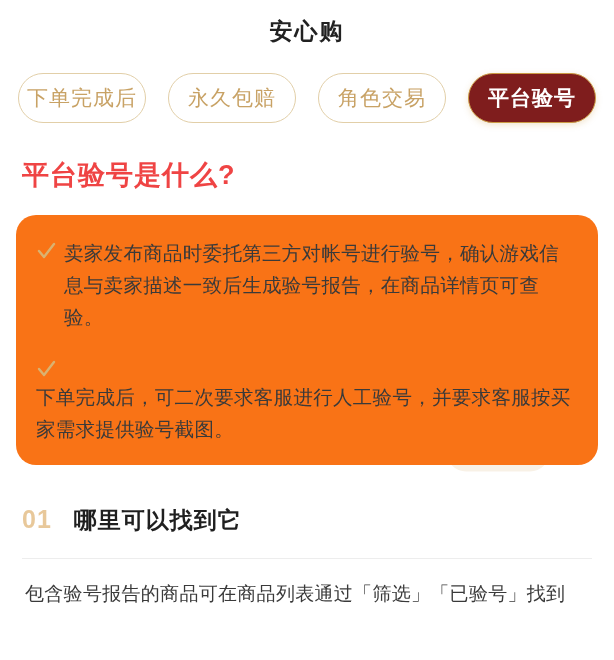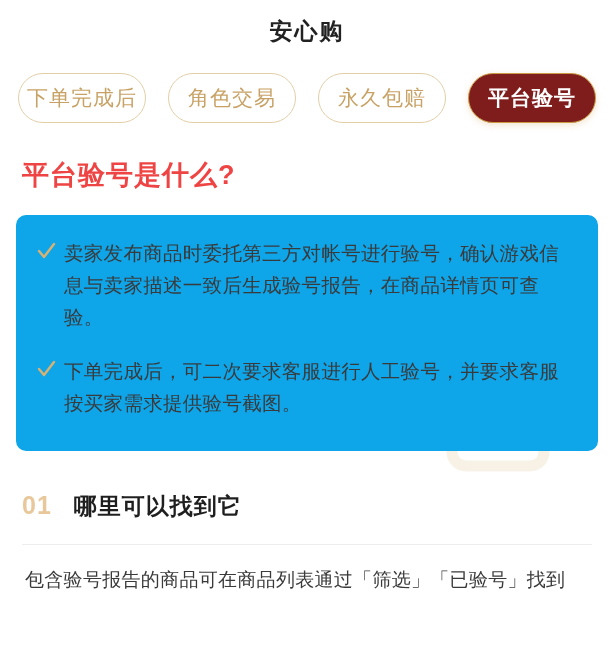--- a/index.html
+++ b/index.html
@@ -80,33 +80,34 @@
     top: 300px;
     width: 120px;
     height: 180px;
     opacity: 0.55;
     pointer-events: none;
   }
   
   .info-card {
     position: relative;
     margin: 22px 16px 0 16px;
-    background: #0ea5e9;
-    border-radius: 10px;
+    background: #f97316;
+    border-radius: 20px;
     padding: 22px 20px 20px 20px;
     box-sizing: border-box;
     z-index: 2;
   }
   .info-item {
     display: flex;
     align-items: flex-start;
     margin-bottom: 22px;
   }
   .info-item:last-child {
-    margin-bottom: 12px;
+    margin-bottom: 0;
+    flex-direction: column;
   }
   .check-icon {
     flex: 0 0 auto;
     width: 20px;
     height: 22px;
     margin-right: 8px;
     margin-top: 4px;
   }
   .info-text {
     font-size: 19.5px;
@@ -154,24 +155,24 @@
 
   <div class="header">
     <div class="header-title">安心购</div>
   </div>
 
   <div class="tabs">
     <div class="tab inactive">
       <span>下单完成后</span>
     </div>
     <div class="tab inactive">
+      <span>永久包赔</span>
+    </div>
+    <div class="tab inactive">
       <span>角色交易</span>
-    </div>
-    <div class="tab inactive">
-      <span>永久包赔</span>
     </div>
     <div class="tab active">
       <span>平台验号</span>
     </div>
   </div>
 
   <div class="section-title">平台验号是什么?</div>
 
   <div class="lock-watermark">
     <svg viewBox="0 0 120 180" width="120" height="180" xmlns="http://www.w3.org/2000/svg">

